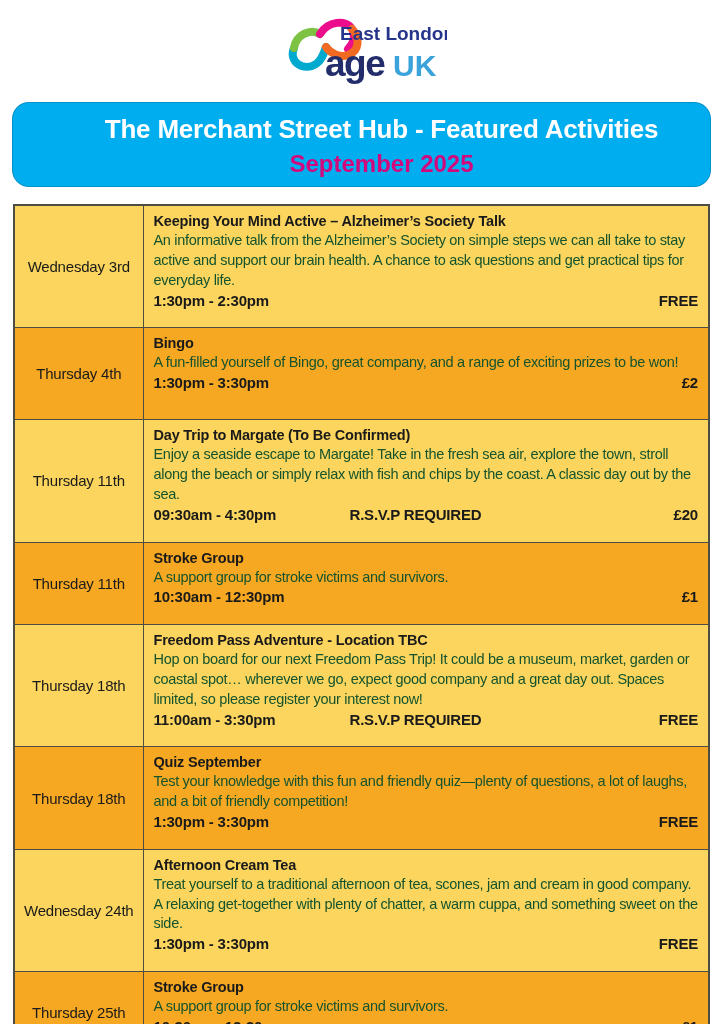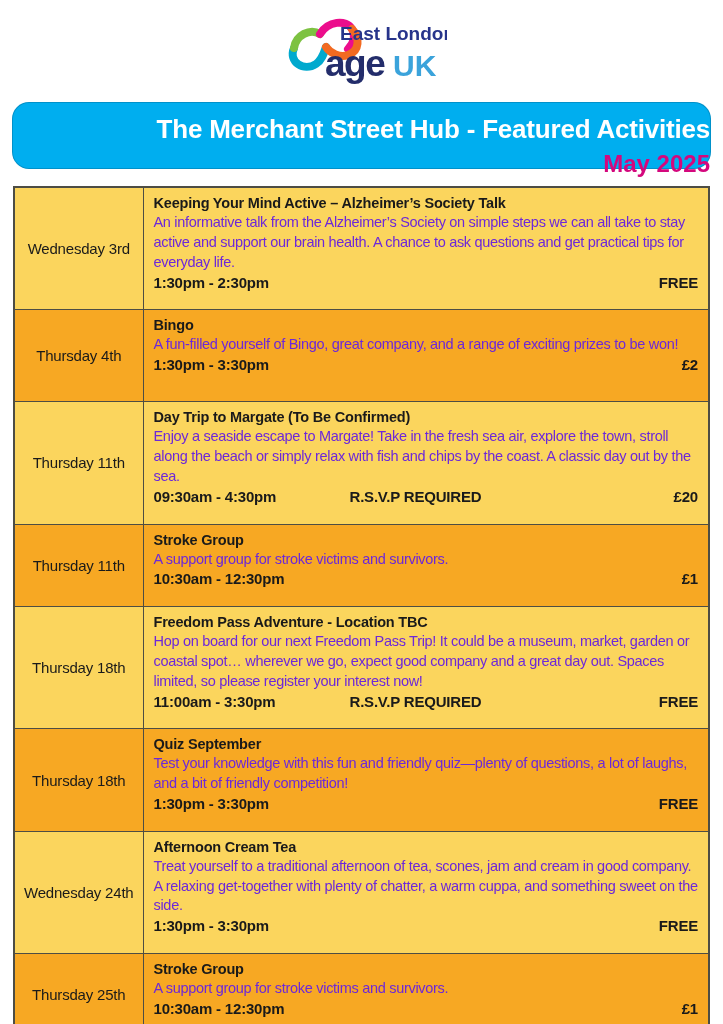--- a/index.html
+++ b/index.html
@@ -15,25 +15,25 @@
 
   
   .header { position: relative; height: 100px; }
   .ageuk-logo { position: absolute; left: 281px; top: 12px; }
   .linkage-logo { position: absolute; left: 503px; top: 18px; }
   svg text { font-family: "Liberation Sans", sans-serif; }
 
   
   .banner {
     margin: 2px 12px 0 12px;
-    height: 67px;
+    height: 85px;
     background: var(--banner_blue, #00AEEF);
     border: 1px solid rgba(0,60,90,0.25);
     border-radius: 17px;
-    text-align: right;
+    text-align: center;
     padding-top: 11px;
     padding-left: 40px;
   }
   .banner .title {
     color: #ffffff;
     font-size: 26px;
     font-weight: bold;
     letter-spacing: -0.2px;
   }
   .banner .subtitle {
@@ -71,21 +71,21 @@
   .act .title {
     font-weight: bold;
     font-size: 14.5px;
     letter-spacing: -0.2px;
     line-height: 1.38;
   }
   .act .desc {
     font-size: 14.5px;
     letter-spacing: -0.3px;
     line-height: 1.37;
-    color: #6d28d9;
+    color: #14532d;
   }
   .act .meta {
     display: flex;
     font-weight: bold;
     font-size: 15px;
     letter-spacing: -0.2px;
     line-height: 1.38;
   }
   .meta .time { display: inline-block; width: 196px; flex: none; }
   .meta .rsvp { flex: none; }
@@ -122,21 +122,21 @@
       <text x="59" y="28" font-size="19" font-weight="bold" fill="#27348B">East London</text>
       <text x="44" y="64" font-size="37" font-weight="bold" letter-spacing="-1.5" fill="#232D6B">age</text>
       <text x="112" y="64" font-size="30" font-weight="bold" fill="#3BA3DB">UK</text>
     </svg>
   </div>
 
 </div>
 
 <div class="banner">
   <div class="title">The Merchant Street Hub - Featured Activities</div>
-  <div class="subtitle">May 2025</div>
+  <div class="subtitle">September 2025</div>
 </div>
 
 <table class="activities">
   <tbody>
       <tr class="r1 yellow">
     <td class="date">Wednesday 3rd</td>
     <td class="act">
       <div class="title">Keeping Your Mind Active – Alzheimer’s Society Talk</div>
       <div class="desc">An informative talk from the Alzheimer’s Society on simple steps we can all take to stay active and support our brain health. A chance to ask questions and get practical tips for everyday life.</div>
       <div class="meta">

